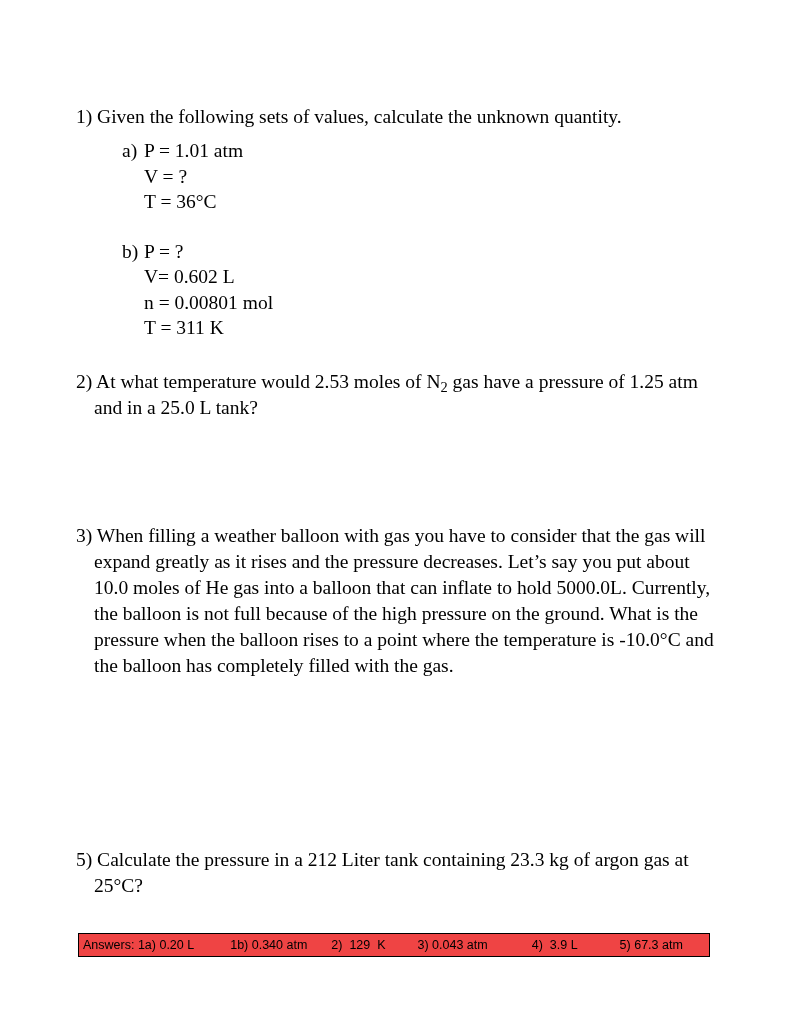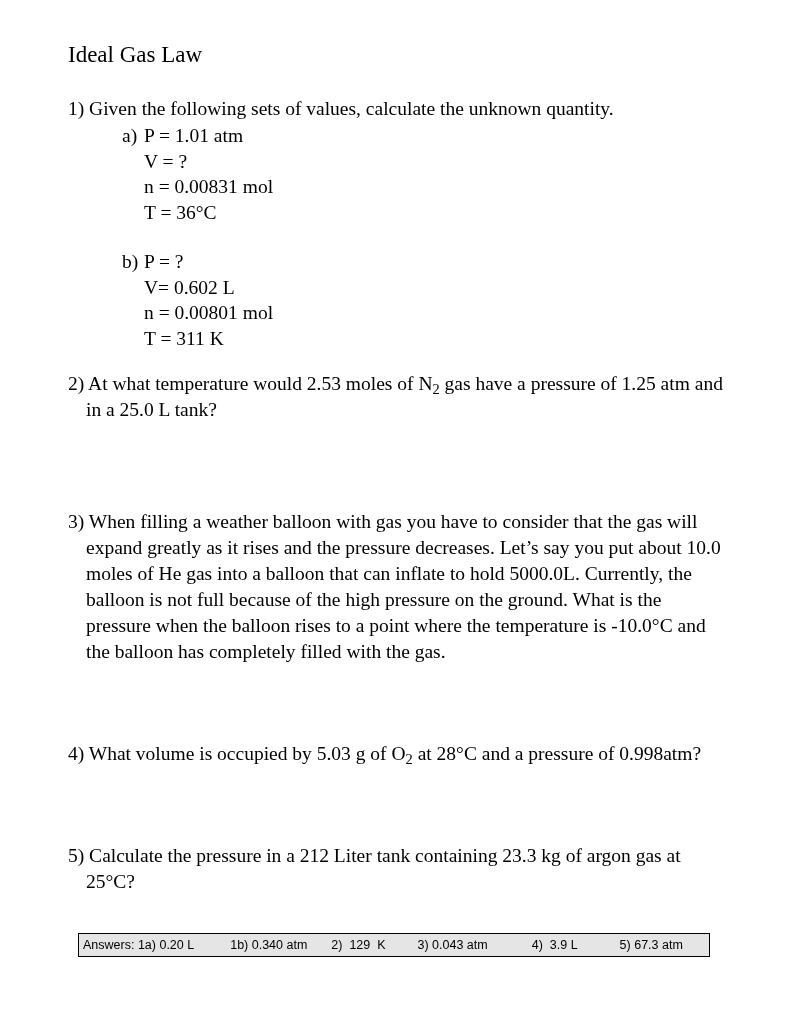--- a/index.html
+++ b/index.html
@@ -57,21 +57,21 @@
     top: 96px;
     width: 660px;
   }
 
   .problem {
     font-size: 19.5px;
     line-height: 26px;
     margin: 0;
   }
   .problem p {
-    margin: 0;
+    margin: 8px;
     padding-left: 18px;
     text-indent: -18px;
   }
   .spacer-md { height: 20px; }
   .spacer-xl { height: 86px; }
   .spacer-xxl { height: 76px; }
 
   
   .subparts {
     margin-top: 1px;
@@ -102,21 +102,21 @@
 
   
   .answer-box {
     position: absolute;
     left: 78px;
     top: 933px;
     width: 632px;
     height: 24px;
     box-sizing: border-box;
     border: 1.6px solid #000000;
-    background: #e5e5e5;
+    background: #ef4444;
     display: flex;
     align-items: center;
     font-family: "Liberation Sans", "DejaVu Sans", sans-serif;
     font-size: 12.5px;
     white-space: pre;
     overflow: hidden;
   }
   .answer-inner {
     padding-left: 4px;
     display: flex;
@@ -130,36 +130,34 @@
   .ans-gap-3 { width: 32px; flex: 0 0 32px; }
   .ans-gap-4 { width: 44px; flex: 0 0 44px; }
   .ans-gap-5 { width: 42px; flex: 0 0 42px; }
 </style>
 </head>
 <body>
 
 <div class="page">
 
   <div class="header">
-    <div class="doc-title">Ideal Gas Law</div>
   </div>
 
   <div class="content">
 
     <div class="problem">
       <p>1) Given the following sets of values, calculate the unknown quantity.</p>
       <div class="subparts">
 
         <div class="subpart">
           <div class="sp-head">
             <div class="sp-marker">a)</div>
             <div class="sp-lines">
               <div class="sp-line">P = 1.01 atm</div>
               <div class="sp-line">V = ?</div>
-              <div class="sp-line">n = 0.00831 mol</div>
               <div class="sp-line">T = 36°C</div>
             </div>
           </div>
         </div>
 
         <div class="subpart-gap"></div>
 
         <div class="subpart">
           <div class="sp-head">
             <div class="sp-marker">b)</div>
@@ -182,23 +180,20 @@
     </div>
 
     <div class="spacer-xl"></div>
 
     <div class="problem">
       <p>3) When filling a weather balloon with gas you have to consider that the gas will expand greatly as it rises and the pressure decreases. Let’s say you put about 10.0 moles of He gas into a balloon that can inflate to hold 5000.0L. Currently, the balloon is not full because of the high pressure on the ground. What is the pressure when the balloon rises to a point where the temperature is -10.0°C and the balloon has completely filled with the gas.</p>
     </div>
 
     <div class="spacer-xxl"></div>
 
-    <div class="problem">
-      <p><span>4) What volume is occupied by 5.03 g of O</span><sub>2</sub><span> at 28°C and a pressure of 0.998atm?</span></p>
-    </div>
 
     <div class="spacer-xxl"></div>
 
     <div class="problem">
       <p>5) Calculate the pressure in a 212 Liter tank containing 23.3 kg of argon gas at 25°C?</p>
     </div>
 
   </div>
 
   <div class="answer-box">

